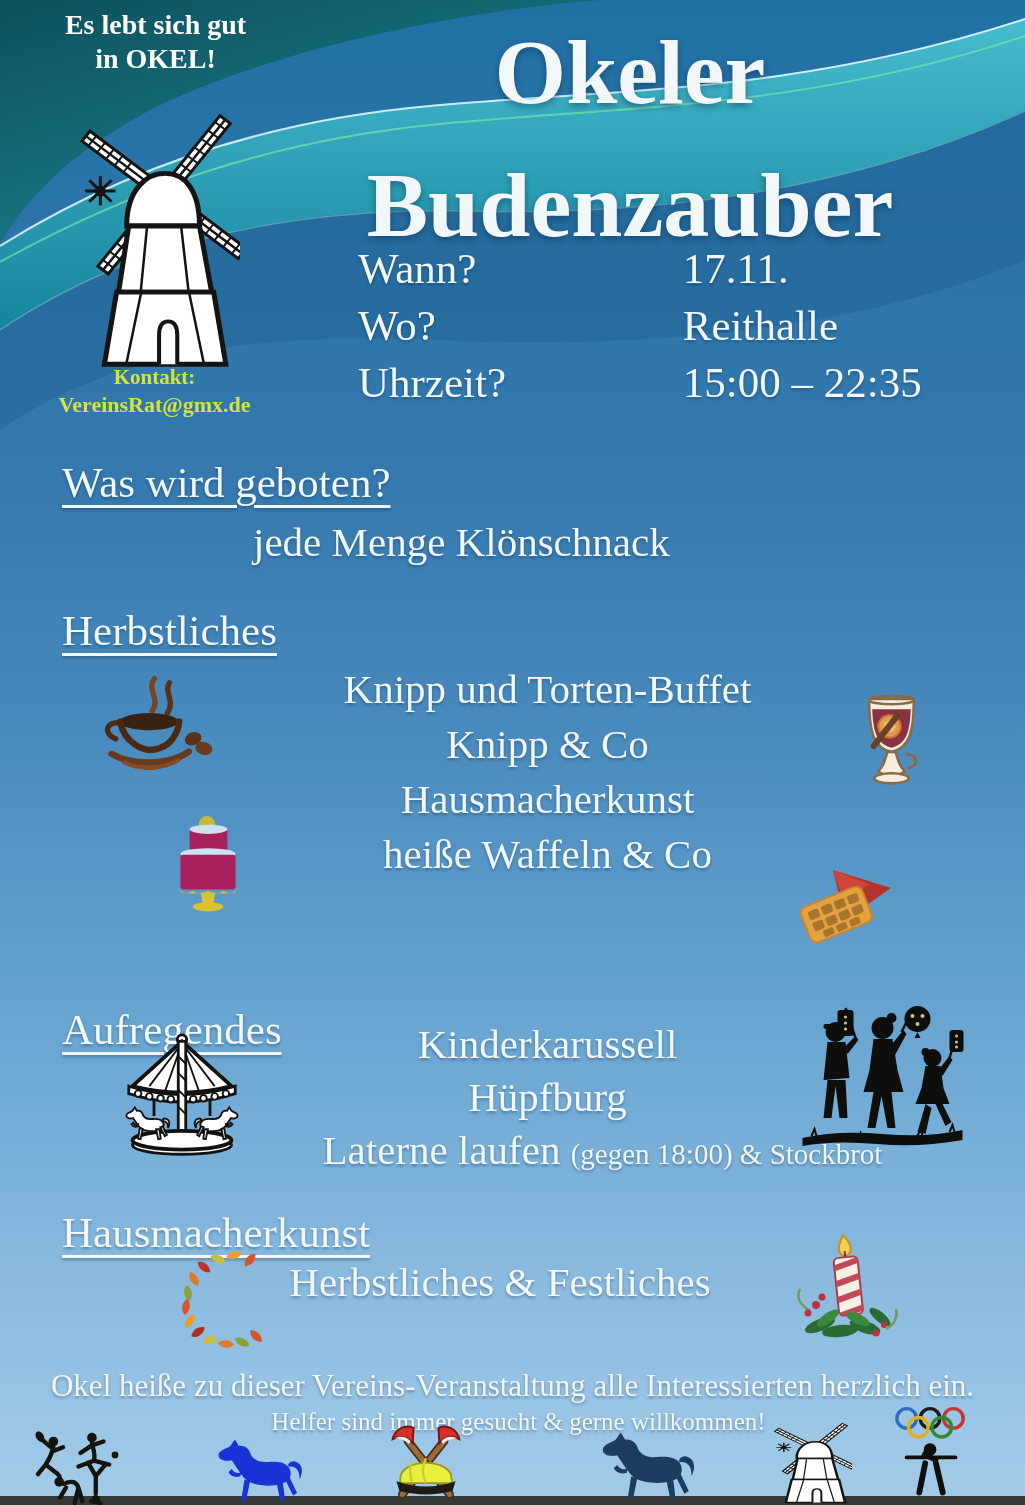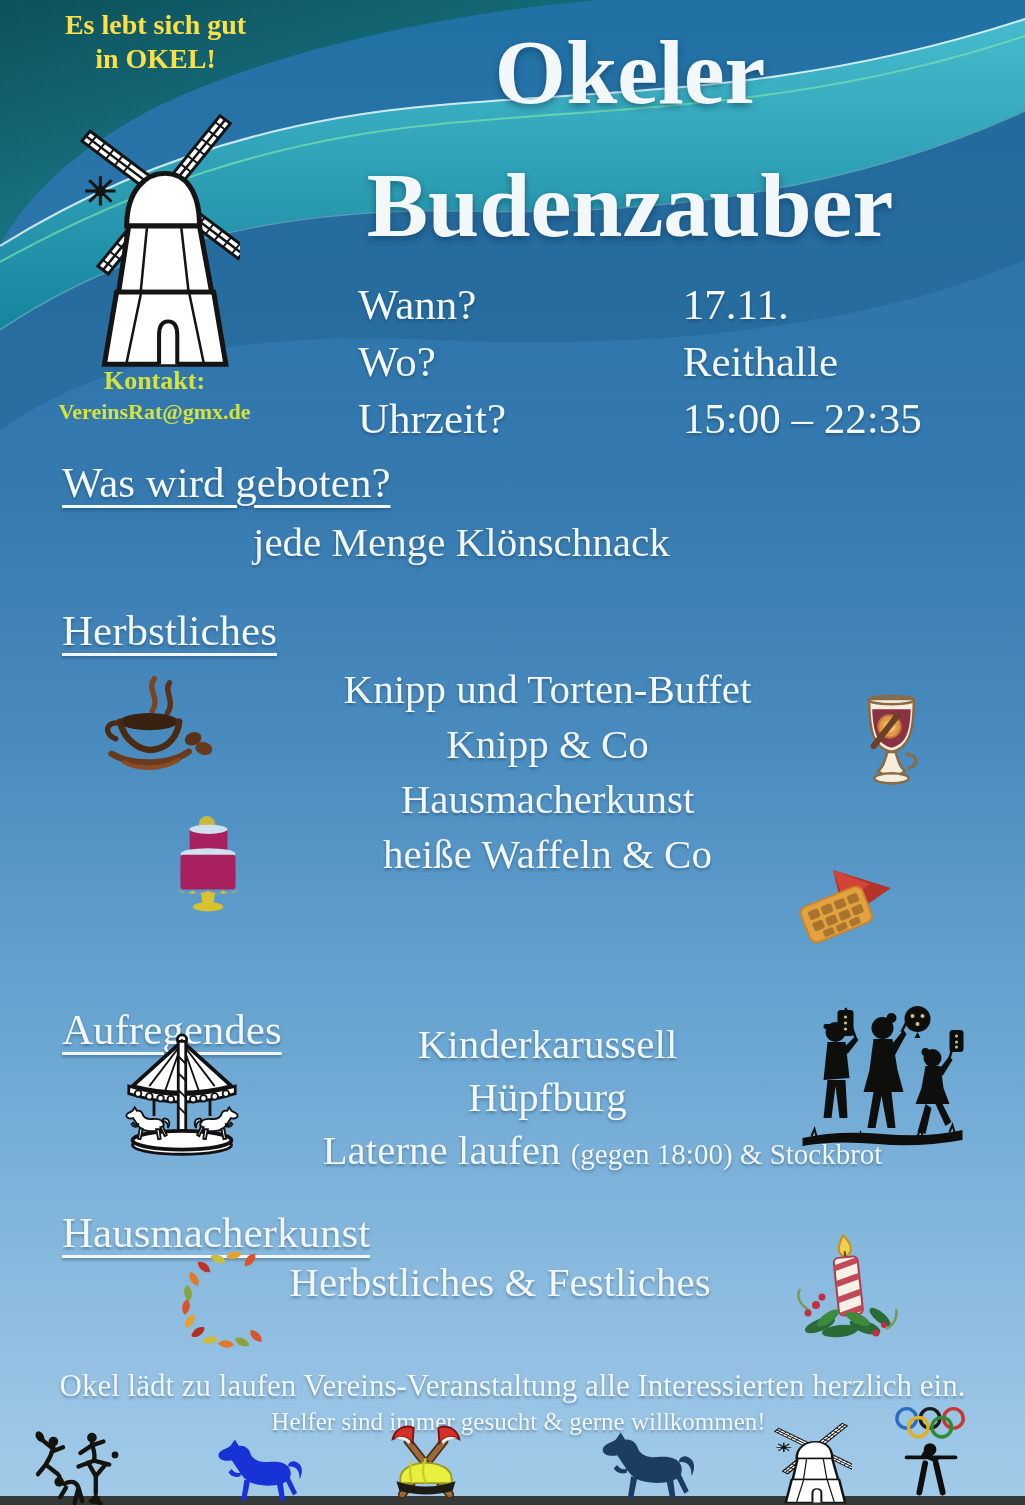--- a/index.html
+++ b/index.html
@@ -6,30 +6,30 @@
   .poster{
     position:relative;width:1025px;height:1505px;overflow:hidden;
     font-family:"Liberation Serif", serif;
     background:#3579af;
   }
   .bg{position:absolute;left:0;top:0;width:1025px;height:1505px;}
   .abs{position:absolute;}
   .txt{color:#f2f7fa;text-shadow:0 2px 3px rgba(8,40,70,.38);}
   .badge{
     left:38px;top:8px;width:235px;text-align:center;
-    font-size:28px;font-weight:bold;line-height:1.22;color:#fde047;
+    font-size:28px;font-weight:bold;line-height:1.22;color:#ffffff;
   }
   .contact{left:22px;top:364px;width:265px;text-align:center;
     color:#d6e33c;font-weight:bold;line-height:1.3;}
-  .contact .c1{font-size:26px;}
+  .contact .c1{font-size:21px;}
   .contact .c2{font-size:22px;}
   .title{left:245px;top:6px;width:770px;text-align:center;
     font-size:92px;font-weight:bold;line-height:1.45;
     text-shadow:0 3px 7px rgba(0,30,60,.45);}
-  .details{left:358px;top:240px;font-size:43px;line-height:57px;margin-top:36px;}
+  .details{left:358px;top:240px;font-size:43px;line-height:57px;}
   .details .lab{display:inline-block;width:314px;}
   .h-under{font-size:43px;font-weight:normal;
     text-decoration:underline;text-underline-offset:8px;text-decoration-thickness:2.5px;}
   .items{width:955px;left:70px;text-align:center;font-size:41px;line-height:55px;}
   .introsub{left:253px;top:518px;font-size:41px;}
   .lantern-line{transform:translateX(55px);}
   .small-note{font-size:29px;}
   .footer1{left:0;top:1368px;width:1025px;text-align:center;font-size:31px;}
   .footer2{left:0;top:1408px;width:1025px;text-align:center;font-size:25px;margin-left:6px;}
   svg{display:block;}
@@ -362,21 +362,21 @@
       <g fill="#c03040">
         <circle cx="46" cy="72" r="4"></circle>
           <circle cx="38" cy="80" r="3.5"></circle>
           <circle cx="52" cy="64" r="3.5"></circle>
         <circle cx="106" cy="100" r="3.5"></circle>
           <circle cx="114" cy="92" r="3"></circle>
       </g>
     </svg>
   </div>
 
-  <div class="abs txt footer1">Okel lädt zu laufen Vereins-Veranstaltung alle Interessierten herzlich ein.</div>
+  <div class="abs txt footer1">Okel heiße zu dieser Vereins-Veranstaltung alle Interessierten herzlich ein.</div>
   <div class="abs txt footer2">Helfer sind immer gesucht &amp; gerne willkommen!</div>
 
   <div class="abs" style="left:30px;top:1428px;">
     <svg width="120" height="77" viewBox="0 0 120 80" fill="none" stroke="#14140c" stroke-width="4.5" stroke-linecap="round">
       <circle cx="22" cy="14" r="5" fill="#14140c" stroke="none"></circle>
       <path d="M22,20 C20,28 18,32 14,38 M22,22 L10,12 M22,24 L32,20 M14,38 L6,48 M14,38 L24,46 C28,48 30,52 28,56"></path>
       <ellipse cx="8" cy="9" rx="4" ry="6" fill="#14140c" stroke="none" transform="rotate(-30 8 9)"></ellipse>
       <circle cx="62" cy="10" r="5" fill="#14140c" stroke="none"></circle>
       <path d="M62,16 C64,24 66,28 64,34 M62,18 L50,26 M62,18 L74,14 M64,34 L48,40 M64,34 L80,38"></path>
       <circle cx="86" cy="28" r="3.5" fill="#14140c" stroke="none"></circle>

